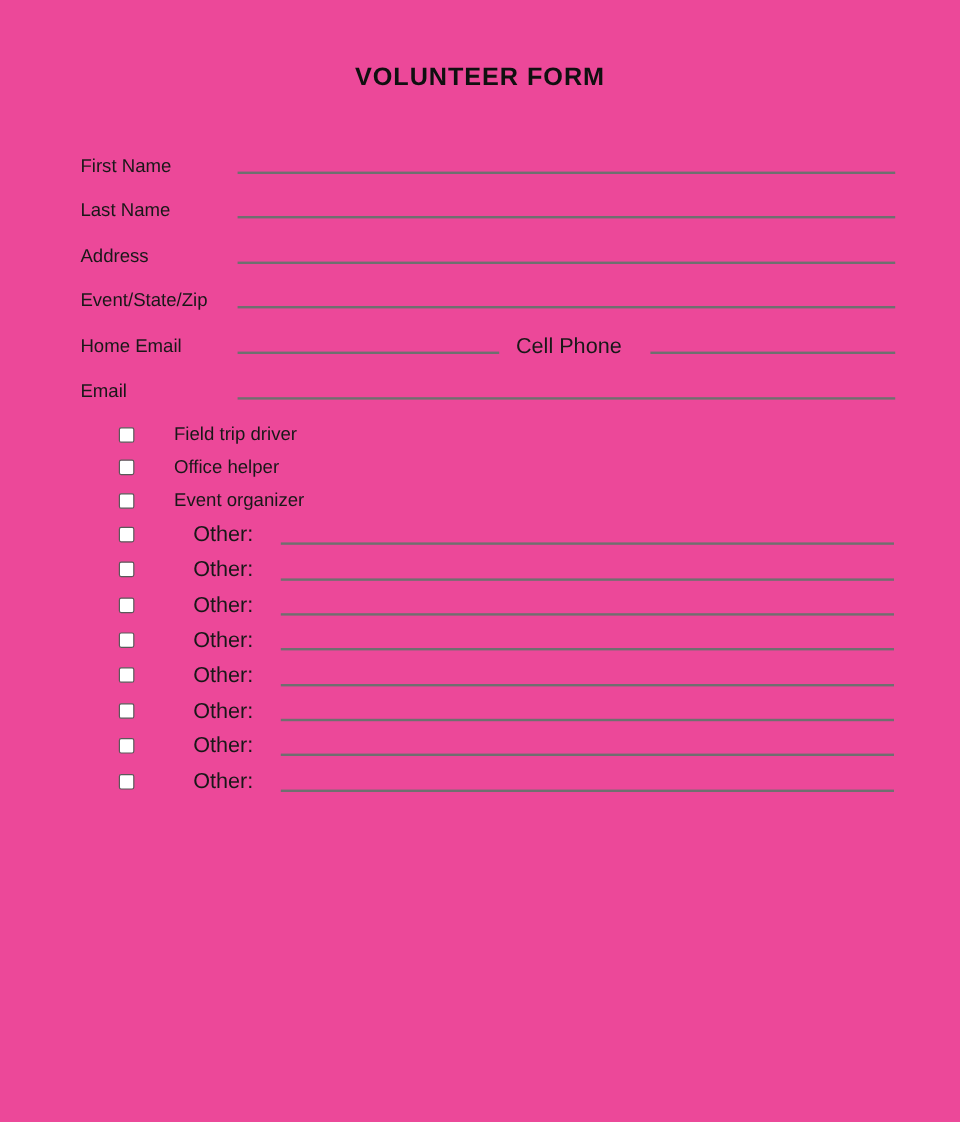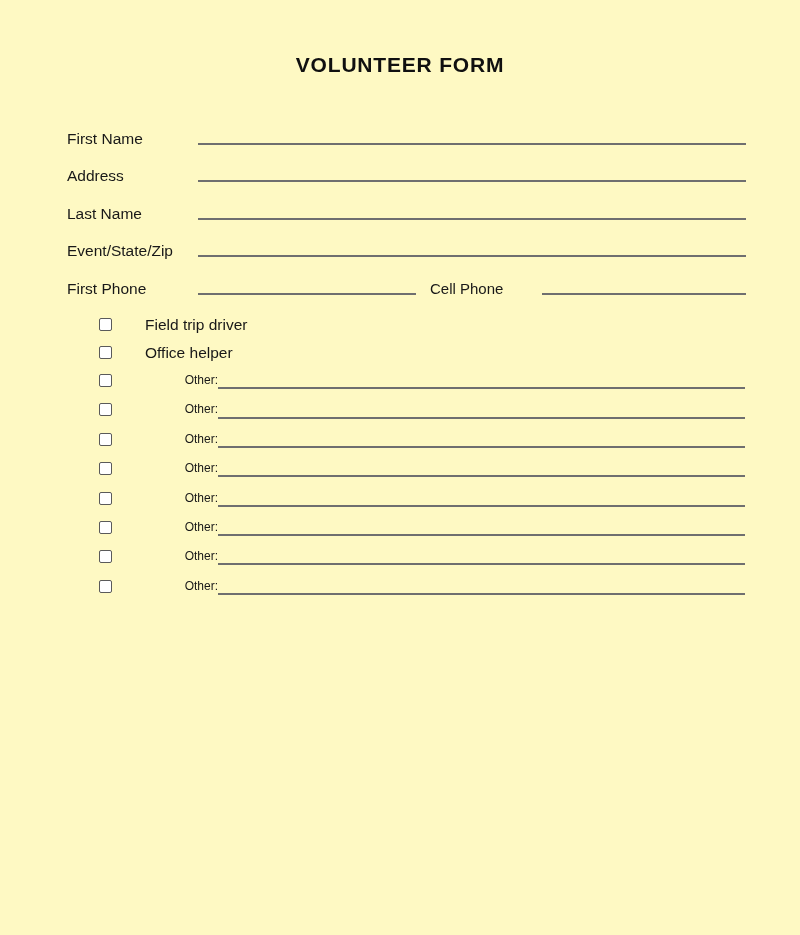--- a/index.html
+++ b/index.html
@@ -1,21 +1,21 @@
 <!DOCTYPE html>
 <html><head>
 <meta charset="utf-8">
 <style>
   html, body { margin: 0; padding: 0; background: #ffffff; }
   .page {
     position: relative;
     width: 800px;
     height: 935px;
     margin: 0 auto;
-    background: #fef9c3;
+    background: #ec4899;
     font-family: "Liberation Sans", sans-serif;
     color: #181818;
     overflow: hidden;
     box-sizing: border-box;
   }
 
   
   .title {
     padding-top: 52px;
     text-align: center;
@@ -46,62 +46,61 @@
     flex: 1 1 auto;
     height: 0;
     border-bottom: 2px solid #6f6f6f;
     margin-bottom: 13px;
   }
   .shortline { flex: 0 0 218px; }
   .cell-lbl {
     flex: 0 0 126px;
     box-sizing: border-box;
     padding-left: 14px;
-    font-size: 15px;
+    font-size: 18px;
     line-height: 19px;
     margin-bottom: 10px;
     white-space: nowrap;
   }
 
   
   .activities-intro {
     margin-top: 28px;
     padding-left: 67px;
     font-size: 15.5px;
     line-height: 19px;
   }
   .options { margin-top: 3px; }
   .orow {
     display: flex;
     align-items: center;
     height: 27.4px;
     padding-left: 99px;
     box-sizing: border-box;
-    text-align: right;
   }
   .other-rows .orow { height: 29.4px; }
   .cb {
     flex: 0 0 13px;
     width: 13px;
     height: 13px;
     box-sizing: border-box;
     border: 1.5px solid #5a5a5a;
     border-radius: 2px;
     background: #ffffff;
   }
   .olbl {
     margin-left: 33px;
     font-size: 15.5px;
     line-height: 19px;
     white-space: nowrap;
   }
   .other-lbl {
-    margin-left: 33px;
+    margin-left: 49px;
     flex: 0 0 73px;
-    font-size: 12px;
+    font-size: 18px;
     line-height: 19px;
     white-space: nowrap;
   }
   .other-line {
     flex: 1 1 auto;
     height: 0;
     border-bottom: 2px solid #6f6f6f;
     align-self: flex-end;
     margin-bottom: 6px;
     margin-right: 55px;
@@ -115,59 +114,67 @@
   <div class="title">VOLUNTEER FORM</div>
 
   <div class="contact">
 
     <div class="crow">
       <span class="lbl">First Name</span>
       <span class="fline"></span>
     </div>
 
     <div class="crow">
+      <span class="lbl">Last Name</span>
+      <span class="fline"></span>
+    </div>
+
+    <div class="crow">
       <span class="lbl">Address</span>
       <span class="fline"></span>
     </div>
 
     <div class="crow">
-      <span class="lbl">Last Name</span>
-      <span class="fline"></span>
-    </div>
-
-    <div class="crow">
       <span class="lbl">Event/State/Zip</span>
       <span class="fline"></span>
     </div>
 
     <div class="crow">
-      <span class="lbl">First Phone</span>
+      <span class="lbl">Home Email</span>
       <span class="fline shortline"></span>
       <span class="cell-lbl">Cell Phone</span>
       <span class="fline"></span>
     </div>
 
+    <div class="crow">
+      <span class="lbl">Email</span>
+      <span class="fline"></span>
+    </div>
 
   </div>
 
 
   <div class="options">
 
     <div class="orow">
       <span class="cb"></span>
       <span class="olbl">Field trip driver</span>
     </div>
 
 
     <div class="orow">
       <span class="cb"></span>
       <span class="olbl">Office helper</span>
     </div>
 
 
+    <div class="orow">
+      <span class="cb"></span>
+      <span class="olbl">Event organizer</span>
+    </div>
 
 
 
     <div class="other-rows">
 
       <div class="orow">
         <span class="cb"></span>
         <span class="other-lbl">Other:</span>
         <span class="other-line"></span>
       </div>

